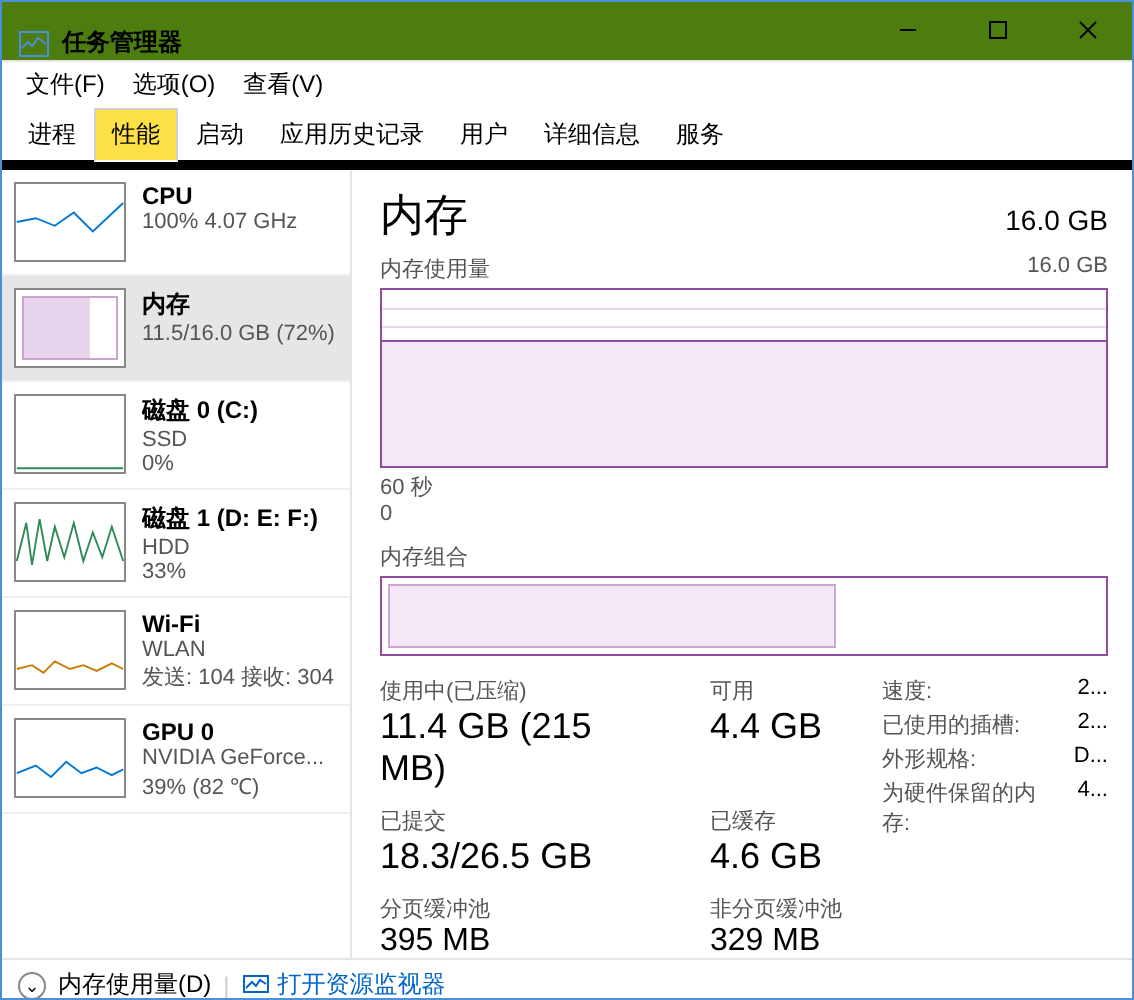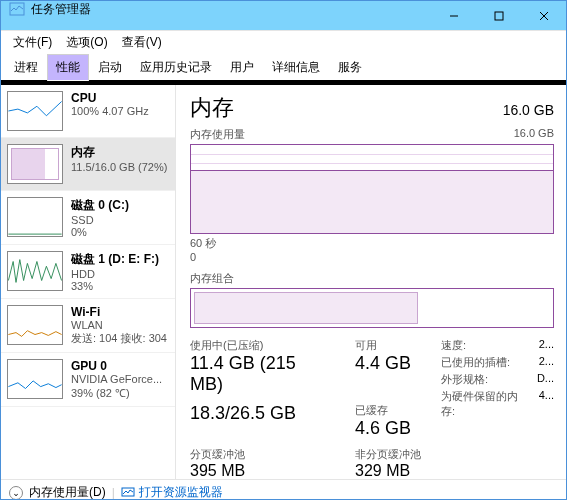--- a/index.html
+++ b/index.html
@@ -1,27 +1,27 @@
 <!DOCTYPE html>
 <html><head>
 <meta charset="utf-8">
 <style>
   * { margin: 0; padding: 0; box-sizing: border-box; font-family: "Microsoft YaHei", "Segoe UI", sans-serif; }
   body { width: 567px; height: 500px; background: #fff; border: 1px solid #4a90d9; overflow: hidden; font-size: 12px; color: #000; }
-  .titlebar { height: 30px; display: flex; align-items: flex-start; background: #7dd3fc; border-bottom: 1px solid #e5e5e5; }
+  .titlebar { height: 30px; display: flex; align-items: flex-end; background: #4d7c0f; border-bottom: 1px solid #e5e5e5; font-weight: bold; }
   .titlebar .app-icon { width: 16px; height: 16px; margin: 0 6px 0 8px; }
   .titlebar .title { flex: 1; font-size: 12px; }
   .win-controls { display: flex; }
   .win-btn { width: 45px; height: 30px; display: flex; align-items: center; justify-content: center; }
   .win-btn svg { width: 10px; height: 10px; }
   .menubar { height: 22px; display: flex; align-items: center; padding: 0 6px; font-size: 12px; gap: 2px; }
   .menubar span { padding: 2px 6px; }
   .tabs { display: flex; border-bottom: 5px solid #000000; padding: 0 4px; font-size: 12px; }
   .tab { padding: 4px 8px; border: 1px solid transparent; border-bottom: none; position: relative; top: 1px; }
-  .tab.active { border-color: #d0d0d0; background: #c4b5fd; border-bottom: 1px solid #fff; }
+  .tab.active { border-color: #d0d0d0; background: #fde047; border-bottom: 1px solid #fff; }
   .content { display: flex; height: calc(100% - 30px - 22px - 26px - 26px); }
   .sidebar { width: 175px; border-right: 1px solid #e5e5e5; overflow: hidden; }
   .side-item { display: flex; padding: 6px 6px; border-bottom: 1px solid #f0f0f0; gap: 8px; }
   .side-item.selected { background: #e6e6e6; }
   .thumb { width: 56px; height: 40px; border: 1px solid #888; background: #fff; position: relative; overflow: hidden; flex-shrink: 0; }
   .side-info { display: flex; flex-direction: column; overflow: hidden; }
   .side-title { font-size: 12px; white-space: nowrap; font-weight: bold; }
   .side-sub { font-size: 11px; color: #555; white-space: nowrap; }
   .side-sub2 { font-size: 11px; color: #555; white-space: nowrap; }
   .main { flex: 1; padding: 8px 12px 8px 14px; overflow: hidden; }
@@ -208,20 +208,21 @@
       <div class="stats-left">
         <div class="stat-block">
           <span class="stat-label">使用中(已压缩)</span>
           <span class="stat-value">11.4 GB (215 MB)</span>
         </div>
         <div class="stat-block">
           <span class="stat-label">可用</span>
           <span class="stat-value">4.4 GB</span>
         </div>
         <div class="stat-block">
+          <span class="stat-label">已提交</span>
           <span class="stat-value">18.3/26.5 GB</span>
         </div>
         <div class="stat-block">
           <span class="stat-label">已缓存</span>
           <span class="stat-value">4.6 GB</span>
         </div>
         <div class="stat-block">
           <span class="stat-label">分页缓冲池</span>
           <span class="stat-value small">395 MB</span>
         </div>

